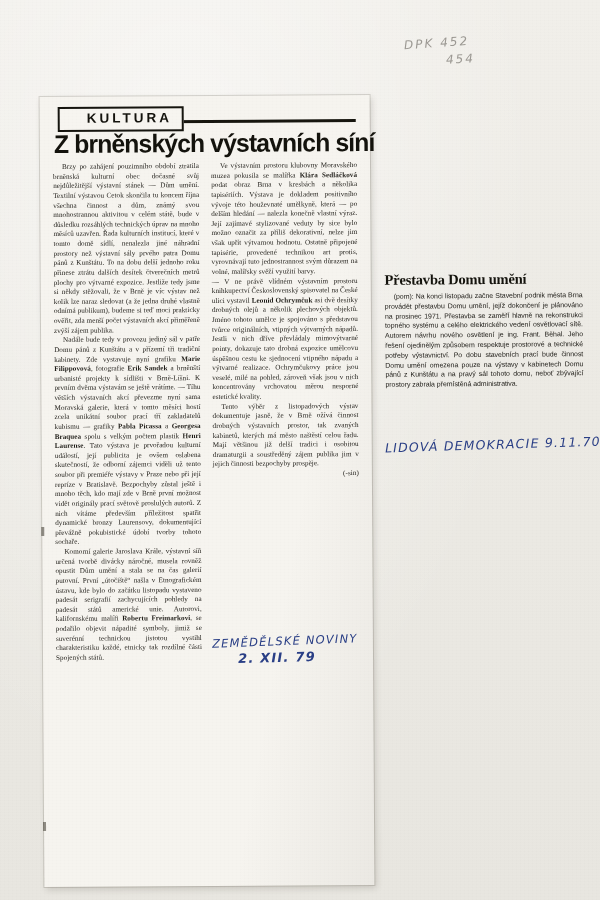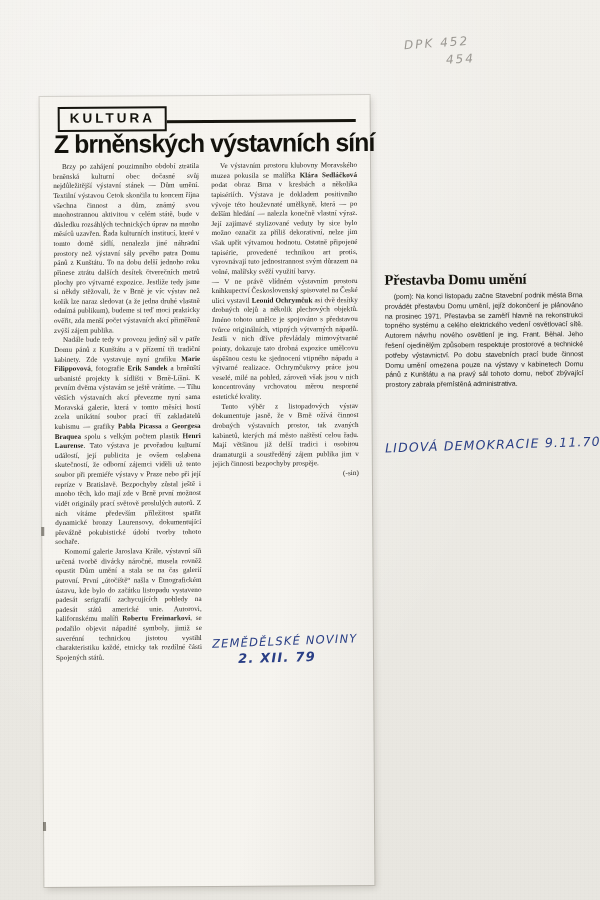--- a/index.html
+++ b/index.html
@@ -33,21 +33,21 @@
   }
   .clipping:after{
     content:"";position:absolute;inset:0;
     background:linear-gradient(100deg, rgba(0,0,0,0) 70%, rgba(90,85,75,.07) 100%);
     pointer-events:none;
   }
 
   .kultura-box{
     position:absolute;left:18px;top:10px;
     border:2.5px solid #16150f;
-    padding:3px 10px 4px 10px;
+    padding:3px 10px 4px 27px;
     background:#f7f5f0;
     z-index:3;
   }
   .kultura-box span{
     font-family:"Liberation Sans", sans-serif;
     font-weight:700;font-size:13.5px;letter-spacing:3px;color:#14130d;
     display:block;line-height:1.05;
   }
   .kultura-rule{
     position:absolute;left:120px;top:24px;width:196px;height:3px;

